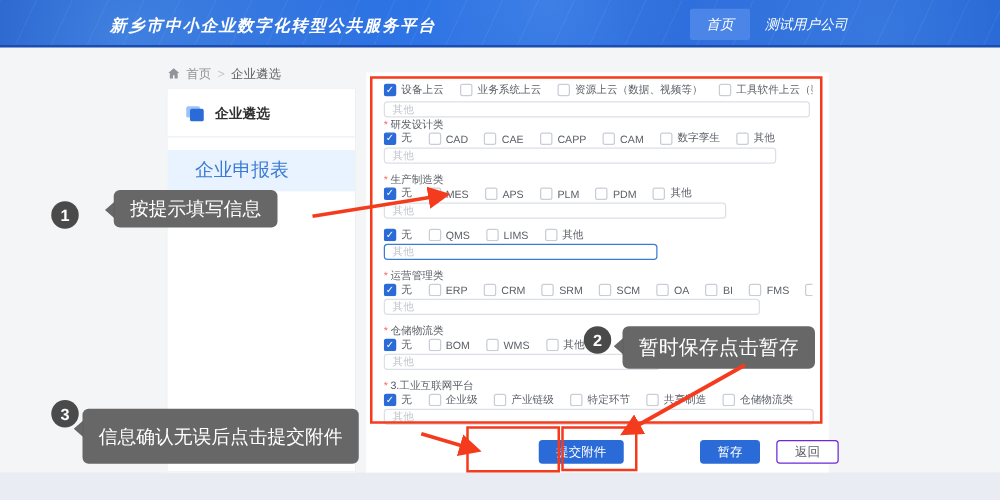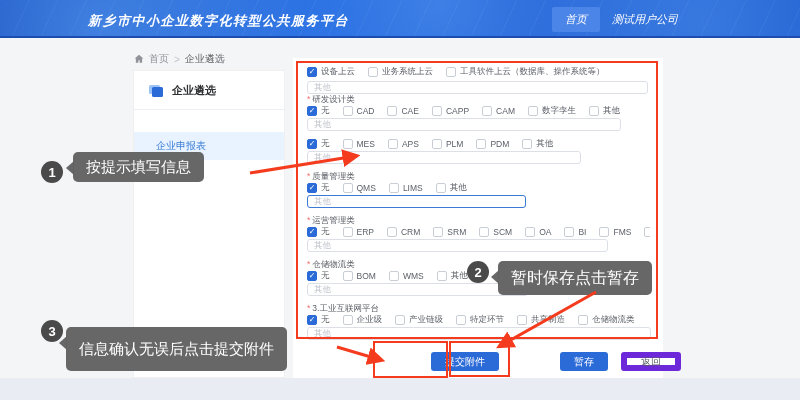--- a/index.html
+++ b/index.html
@@ -28,21 +28,21 @@
   .bc-sep { color:#c0c4cc; }
   .bc-current { color:#606266; }
   .home-ic { width:10px; height:10px; fill:#909399; }
 
   
   .sidebar { position:absolute; left:133px; top:70px; width:152px; height:308px;
     background:#fff; border:1px solid #f0f0f0; z-index:1; }
   .sb-head { display:flex; align-items:center; gap:8px; padding:12px 12px 11px 14px; }
   .sb-title { font-size:11px; font-weight:bold; color:#303133; }
   .sb-divider { height:1px; background:#ebeef5; }
-  .sb-item { margin-top:22px; background:#e8f3ff; color:#3a7bd5; font-size:10px;
+  .sb-item { margin-top:10px; background:#e8f3ff; color:#3a7bd5; font-size:15px;
     padding:7px 0 7px 22px; cursor:pointer; }
 
   
   .panel { position:absolute; left:293px; top:58px; width:370px; height:320px;
     background:#fff; padding:8px 13px 0 14px; z-index:1; }
   .cb-row { display:flex; align-items:center; gap:13px; height:12px; white-space:nowrap; overflow:hidden; }
   .cb-item { display:flex; align-items:center; gap:4px; cursor:pointer; flex:0 0 auto; }
   .cb { width:10px; height:10px; border:1px solid #c9ced6; border-radius:2px; background:#fff;
     font-size:8px; color:#fff; line-height:8px; text-align:center; flex:0 0 auto; }
   .cb.checked { background:#2b6bd8; border-color:#2b6bd8; }
@@ -56,42 +56,42 @@
   .group { margin-bottom:7px; }
   .g-label { font-size:8.5px; color:#5a5e66; height:10px; margin-bottom:1px; white-space:nowrap; }
   .g-label .req { color:#f56c6c; margin-right:2px; }
   .group .cb-row { height:11px; }
 
   
   .btn-row { position:absolute; left:383px; top:352px; display:flex; gap:13px; z-index:2; }
   .btn { font-size:10px; border-radius:3px; height:19px; display:flex; align-items:center;
     justify-content:center; padding:0 14px; cursor:pointer; white-space:nowrap; }
   .btn-primary { background:#2b6bd8; color:#fff;margin-left:48px; }
-  .btn-plain { background:#fff; color:#5a5e66; border:6px solid #6d28d9; }
+  .btn-plain { background:#fff; color:#5a5e66; border:1px solid #6d28d9; }
 
   .footer-band { position:absolute; left:0; top:378px; width:800px; height:22px; background:#e9ecf2; }
 
   
   .hl-rect { position:absolute; border:2px solid #f53b1d; z-index:5; pointer-events:none; }
   #rect-form   { left:296px; top:61px;  width:362px; height:278px; }
   #rect-submit { left:373px; top:341px; width:75px;  height:37px; }
   #rect-save   { left:449px; top:341px; width:61px;  height:36px; }
 
   .step-circle { position:absolute; width:22px; height:22px; border-radius:50%;
     background:#4a4a4a; color:#fff; font-size:13px; font-weight:bold;
     display:flex; align-items:center; justify-content:center; z-index:6; }
   #c1 { left:41px;  top:161px; }
   #c2 { left:467px; top:261px; }
   #c3 { left:41px;  top:320px; }
 
   .tooltip { position:absolute; background:rgba(97,97,97,.96); color:#fff; border-radius:5px;
     display:flex; align-items:center; z-index:6; font-size:15px; padding:0 13px; white-space:nowrap; }
   .tooltip::before { content:''; position:absolute; left:-7px; top:9px; width:0; height:0;
     border:7px solid transparent; border-right:8px solid rgba(97,97,97,.96); border-left:0; }
-  #t1 { left:73px;  top:152px; height:30px;text-align:center; }
+  #t1 { left:91px;  top:152px; height:30px;text-align:center; }
   #t2 { left:498px; top:261px; height:34px; font-size:16px; }
   #t3 { left:66px;  top:298px; height:44px;margin-top:29px; }
 
   #arrow-layer { position:absolute; left:0; top:0; z-index:7; pointer-events:none; }
 </style>
 </head>
 <body>
 
 <div class="header">
   <div class="header-title">新乡市中小企业数字化转型公共服务平台</div>
@@ -128,20 +128,24 @@
         <label class="cb-item">
           <span class="cb checked">✓</span>
           <span class="cb-lb">设备上云</span>
         </label>
         <label class="cb-item">
           <span class="cb"></span>
           <span class="cb-lb">业务系统上云</span>
         </label>
         <label class="cb-item">
           <span class="cb"></span>
+          <span class="cb-lb">资源上云（数据、视频等）</span>
+        </label>
+        <label class="cb-item">
+          <span class="cb"></span>
           <span class="cb-lb">工具软件上云（数据库、操作系统等）</span>
         </label>
       </div>
       <div class="tinput cloud-input" style="width: 341px;">
         <span class="ph">其他</span>
       </div>
     </div>
   <div id="groups-slot">
       <div class="group">
         <div class="g-label"><span class="req">*</span>研发设计类</div>
@@ -173,20 +177,21 @@
           <label class="cb-item">
             <span class="cb"></span>
             <span class="cb-lb">其他</span>
           </label>
         </div>
         <div class="tinput" style="width: 314px;">
           <span class="ph">其他</span>
         </div>
       </div>
       <div class="group">
+        <div class="g-label"><span class="req">*</span>生产制造类</div>
         <div class="cb-row">
           <label class="cb-item">
             <span class="cb checked">✓</span>
             <span class="cb-lb">无</span>
           </label>
           <label class="cb-item">
             <span class="cb"></span>
             <span class="cb-lb">MES</span>
           </label>
           <label class="cb-item">
@@ -204,21 +209,20 @@
           <label class="cb-item">
             <span class="cb"></span>
             <span class="cb-lb">其他</span>
           </label>
         </div>
         <div class="tinput" style="width: 274px;">
           <span class="ph">其他</span>
         </div>
       </div>
       <div class="group">
-        <div class="g-label"><span class="req">*</span>质量管理类</div>
         <div class="cb-row">
           <label class="cb-item">
             <span class="cb checked">✓</span>
             <span class="cb-lb">无</span>
           </label>
           <label class="cb-item">
             <span class="cb"></span>
             <span class="cb-lb">QMS</span>
           </label>
           <label class="cb-item">

